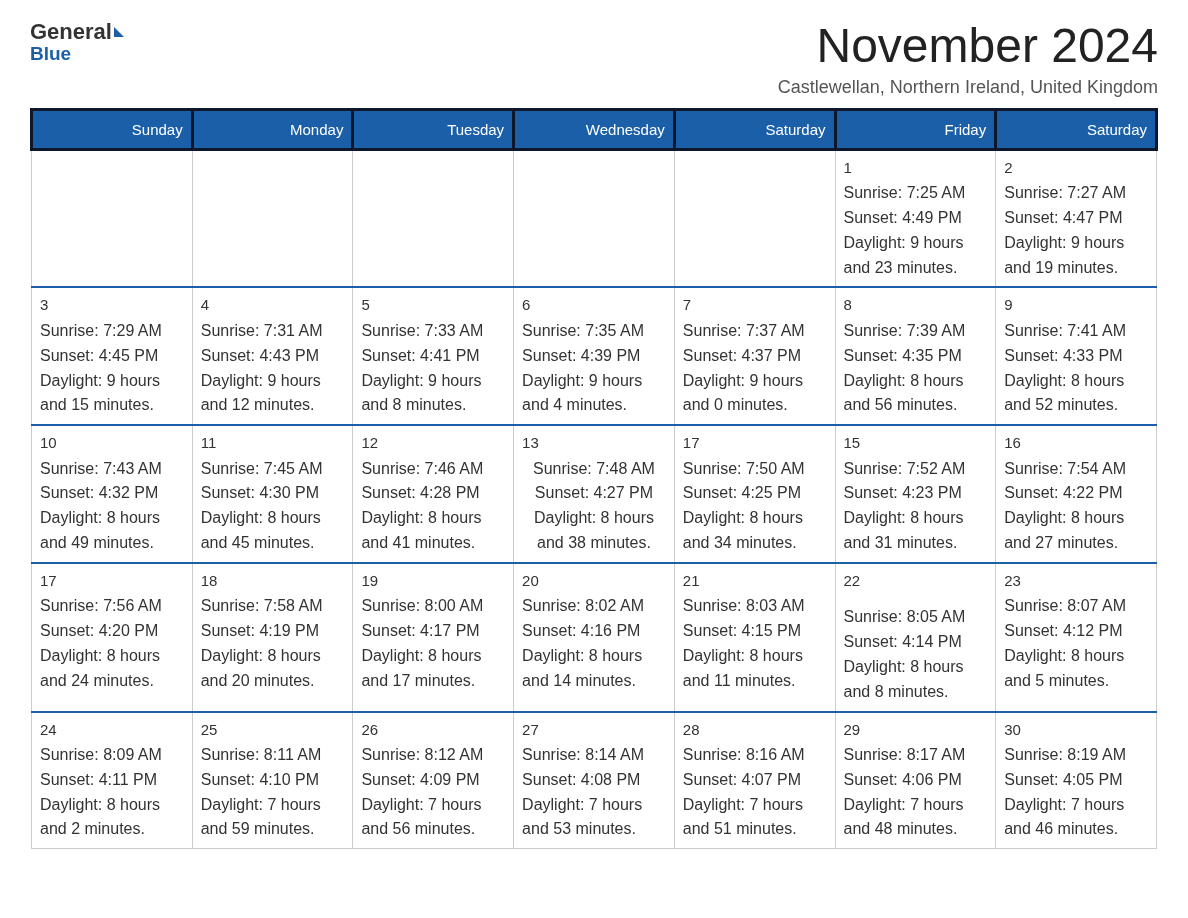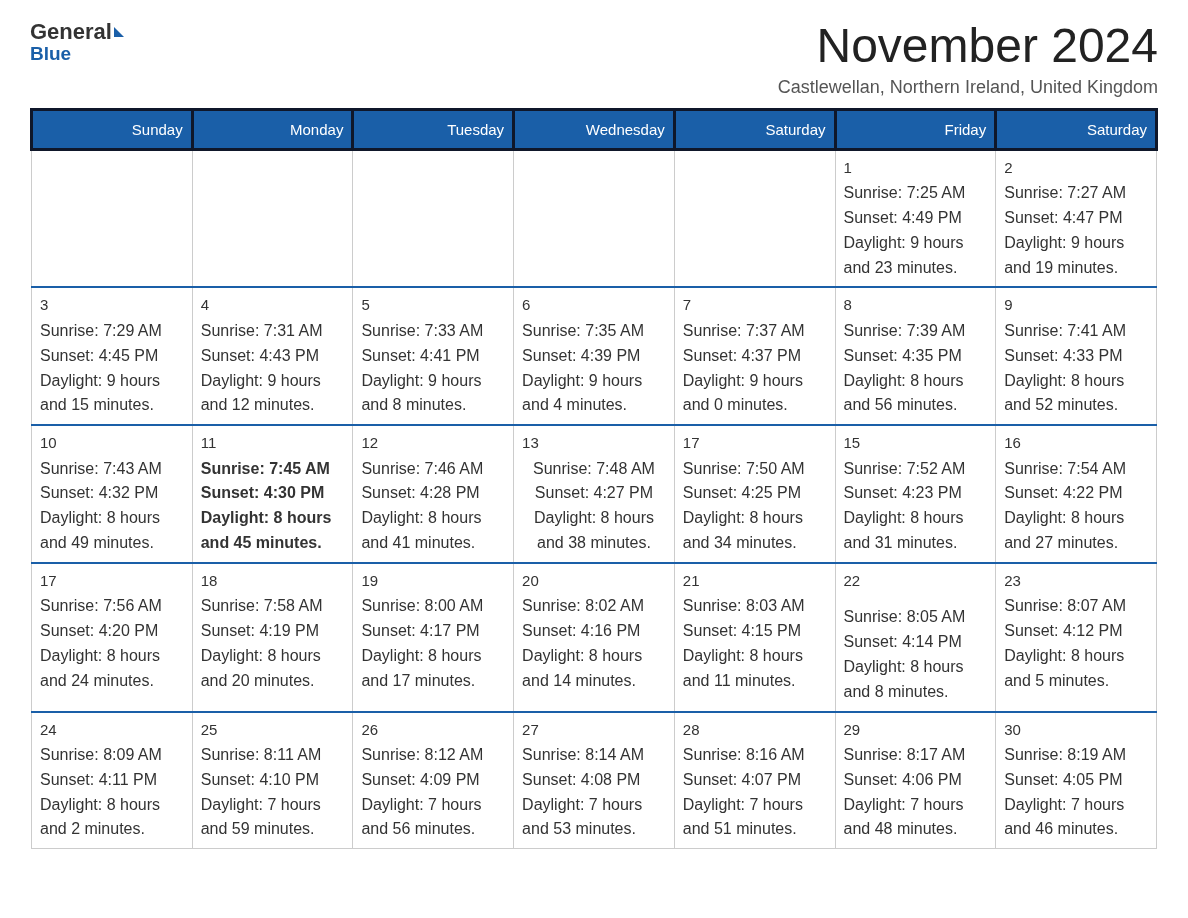--- a/index.html
+++ b/index.html
@@ -203,21 +203,21 @@
       </tr>
       <tr>
         <td>
           <span class="day-number">10</span>
           <div class="day-info" style="white-space: pre-line;">Sunrise: 7:43 AM
 Sunset: 4:32 PM
 Daylight: 8 hours and 49 minutes.</div>
         </td>
         <td>
           <span class="day-number">11</span>
-          <div class="day-info" style="white-space: pre-line; font-weight: bold;">Sunrise: 7:45 AM
+          <div class="day-info" style="white-space: pre-line;">Sunrise: 7:45 AM
 Sunset: 4:30 PM
 Daylight: 8 hours and 45 minutes.</div>
         </td>
         <td>
           <span class="day-number">12</span>
           <div class="day-info" style="white-space: pre-line;">Sunrise: 7:46 AM
 Sunset: 4:28 PM
 Daylight: 8 hours and 41 minutes.</div>
         </td>
         <td>

